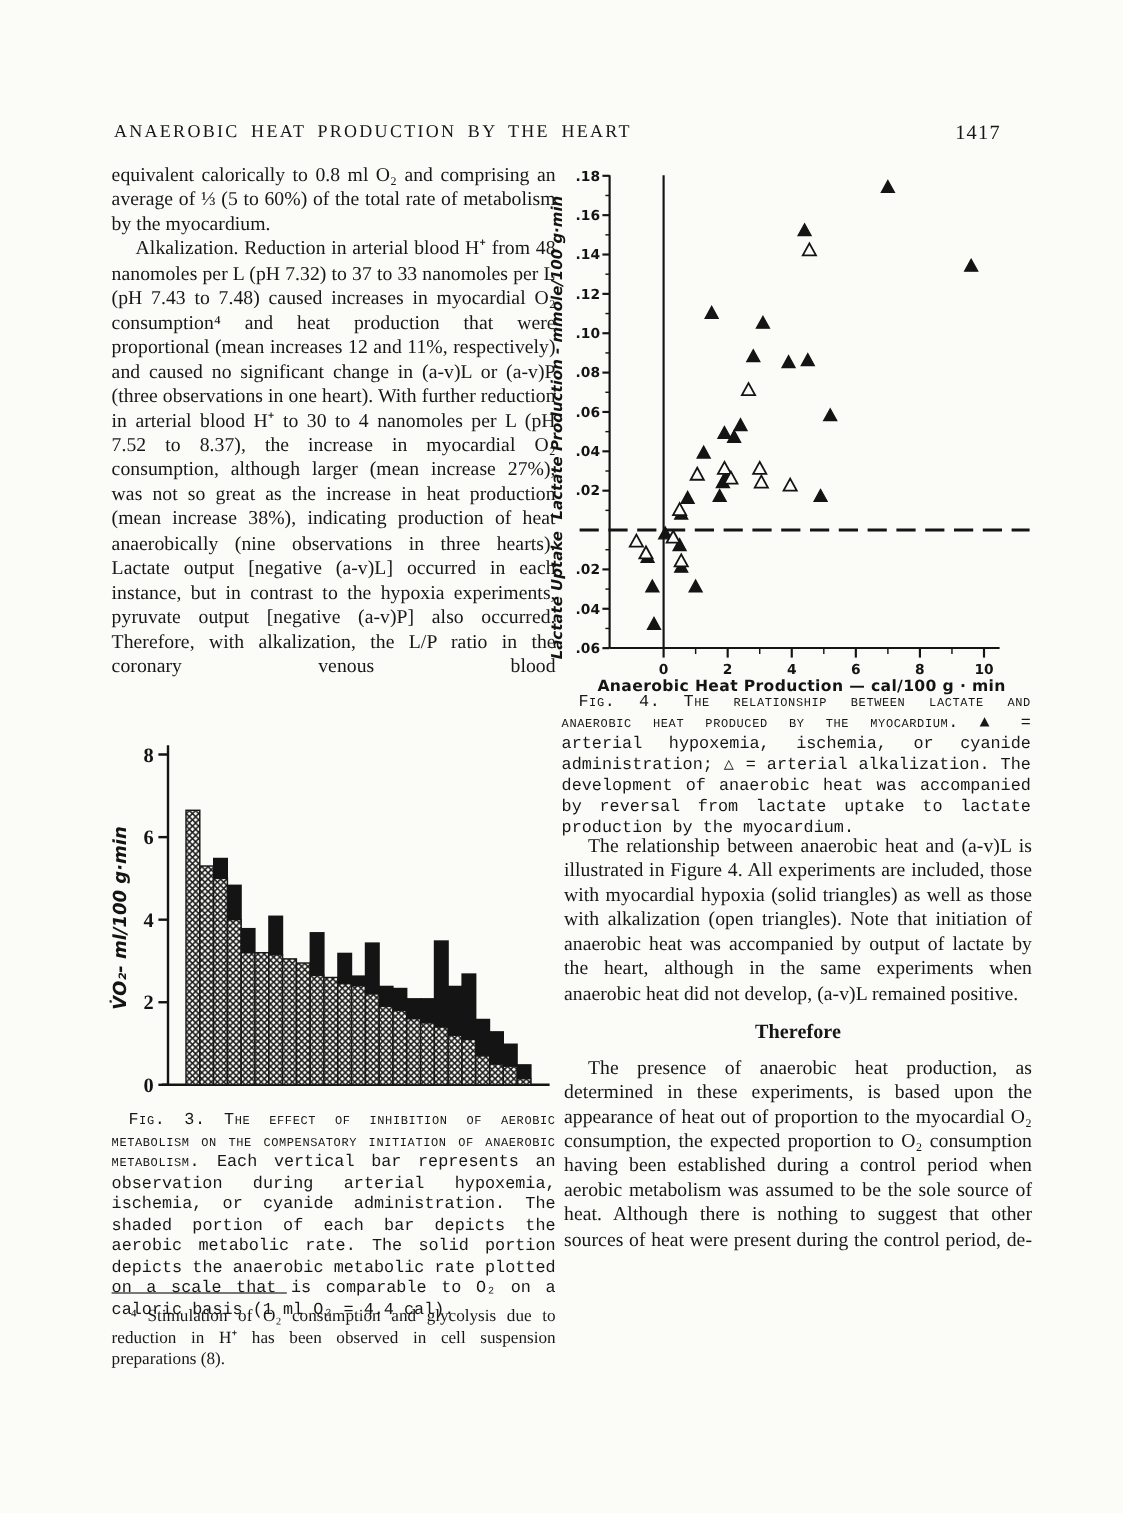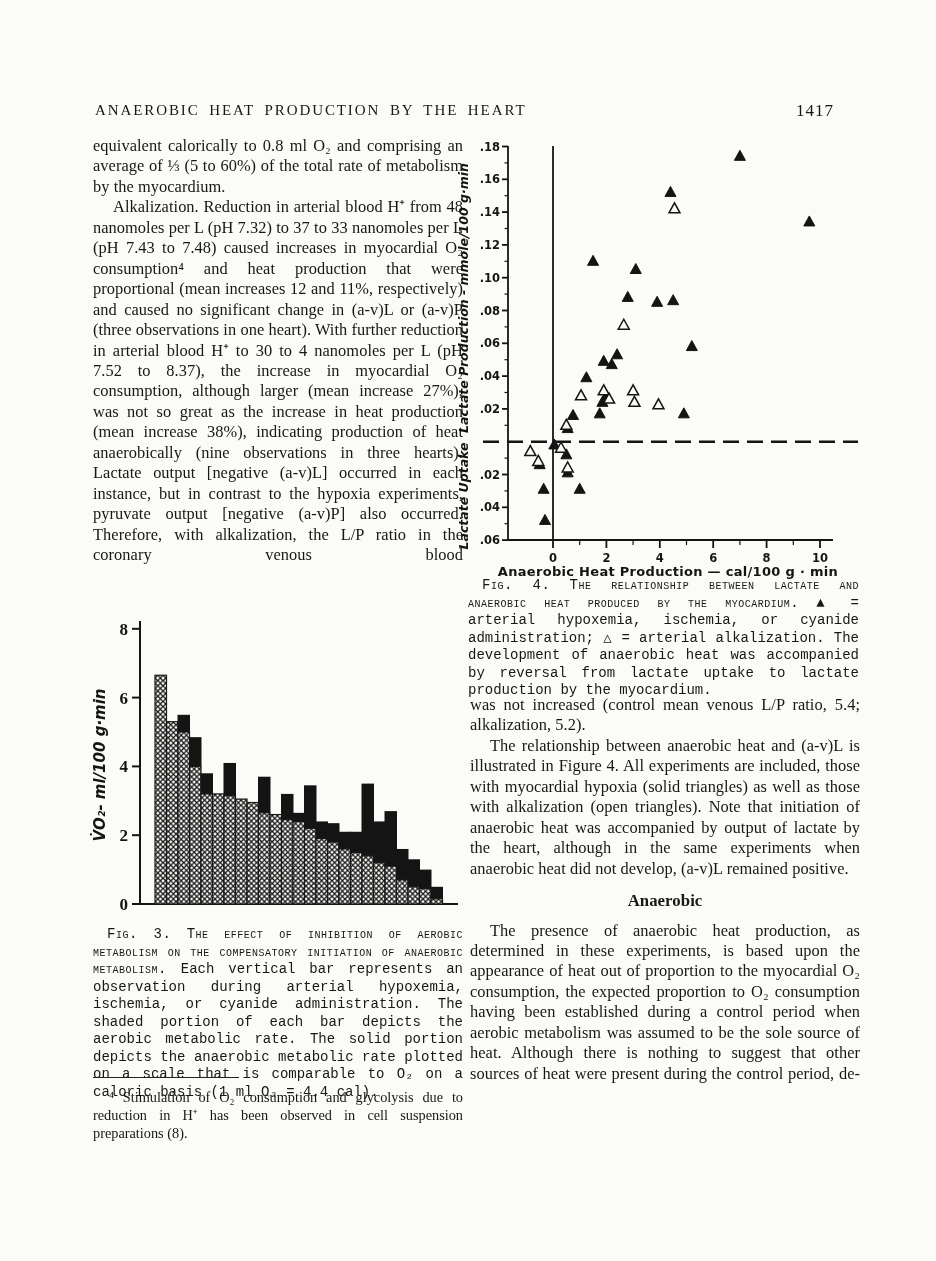--- a/index.html
+++ b/index.html
@@ -151,23 +151,22 @@
       </g>
       <text x="13" y="168" text-anchor="middle" class="t4lab" transform="rotate(-90 13 168)">Lactate Production - mmole/100 g·min</text>
       <text x="13" y="366" text-anchor="middle" class="t4lab" transform="rotate(-90 13 366)">Lactate Uptake</text>
       <text x="213" y="446" text-anchor="middle" class="t4xlab">Anaerobic Heat Production — cal/100 g · min</text>
     </svg>
 </div>
 
 <p class="abs cap cap4"><span class="sc">Fig. 4.</span> <span class="sc">The relationship between lactate and anaerobic heat produced by the myocardium.</span> <span>▲ = arterial hypoxemia, ischemia, or cyanide administration; △ = arterial alkalization. The development of anaerobic heat was accompanied by reversal from lactate uptake to lactate production by the myocardium.</span></p>
 
 <div class="abs colR bodytext">
-  <p>was not increased (control mean venous L/P ratio, 5.4; alkalization, 5.2).</p>
   <p class="indent">The relationship between anaerobic heat and (a-v)L is illustrated in Figure 4. All experiments are included, those with myocardial hypoxia (solid triangles) as well as those with alkalization (open triangles). Note that initiation of anaerobic heat was accompanied by output of lactate by the heart, although in the same experiments when anaerobic heat did not develop, (a-v)L remained positive.</p>
-  <p class="discHead">Anaerobic</p>
+  <p class="discHead">Therefore</p>
   <p class="indent jlast">The presence of anaerobic heat production, as determined in these experiments, is based upon the appearance of heat out of proportion to the myocardial O₂ consumption, the expected proportion to O₂ consumption having been established during a control period when aerobic metabolism was assumed to be the sole source of heat. Although there is nothing to suggest that other sources of heat were present during the control period, de-</p>
 </div>
 
 <div class="abs fig3box">
   <svg id="fig3-svg" width="385" height="302" viewBox="0 0 385 302">
     <defs>
       <pattern id="xh" width="5.2" height="5.2" patternUnits="userSpaceOnUse">
         <rect width="5.2" height="5.2" fill="#fbfbf8"></rect>
         <path d="M0,0 L5.2,5.2 M5.2,0 L0,5.2" stroke="#181818" stroke-width="1.25"></path>
       </pattern>

